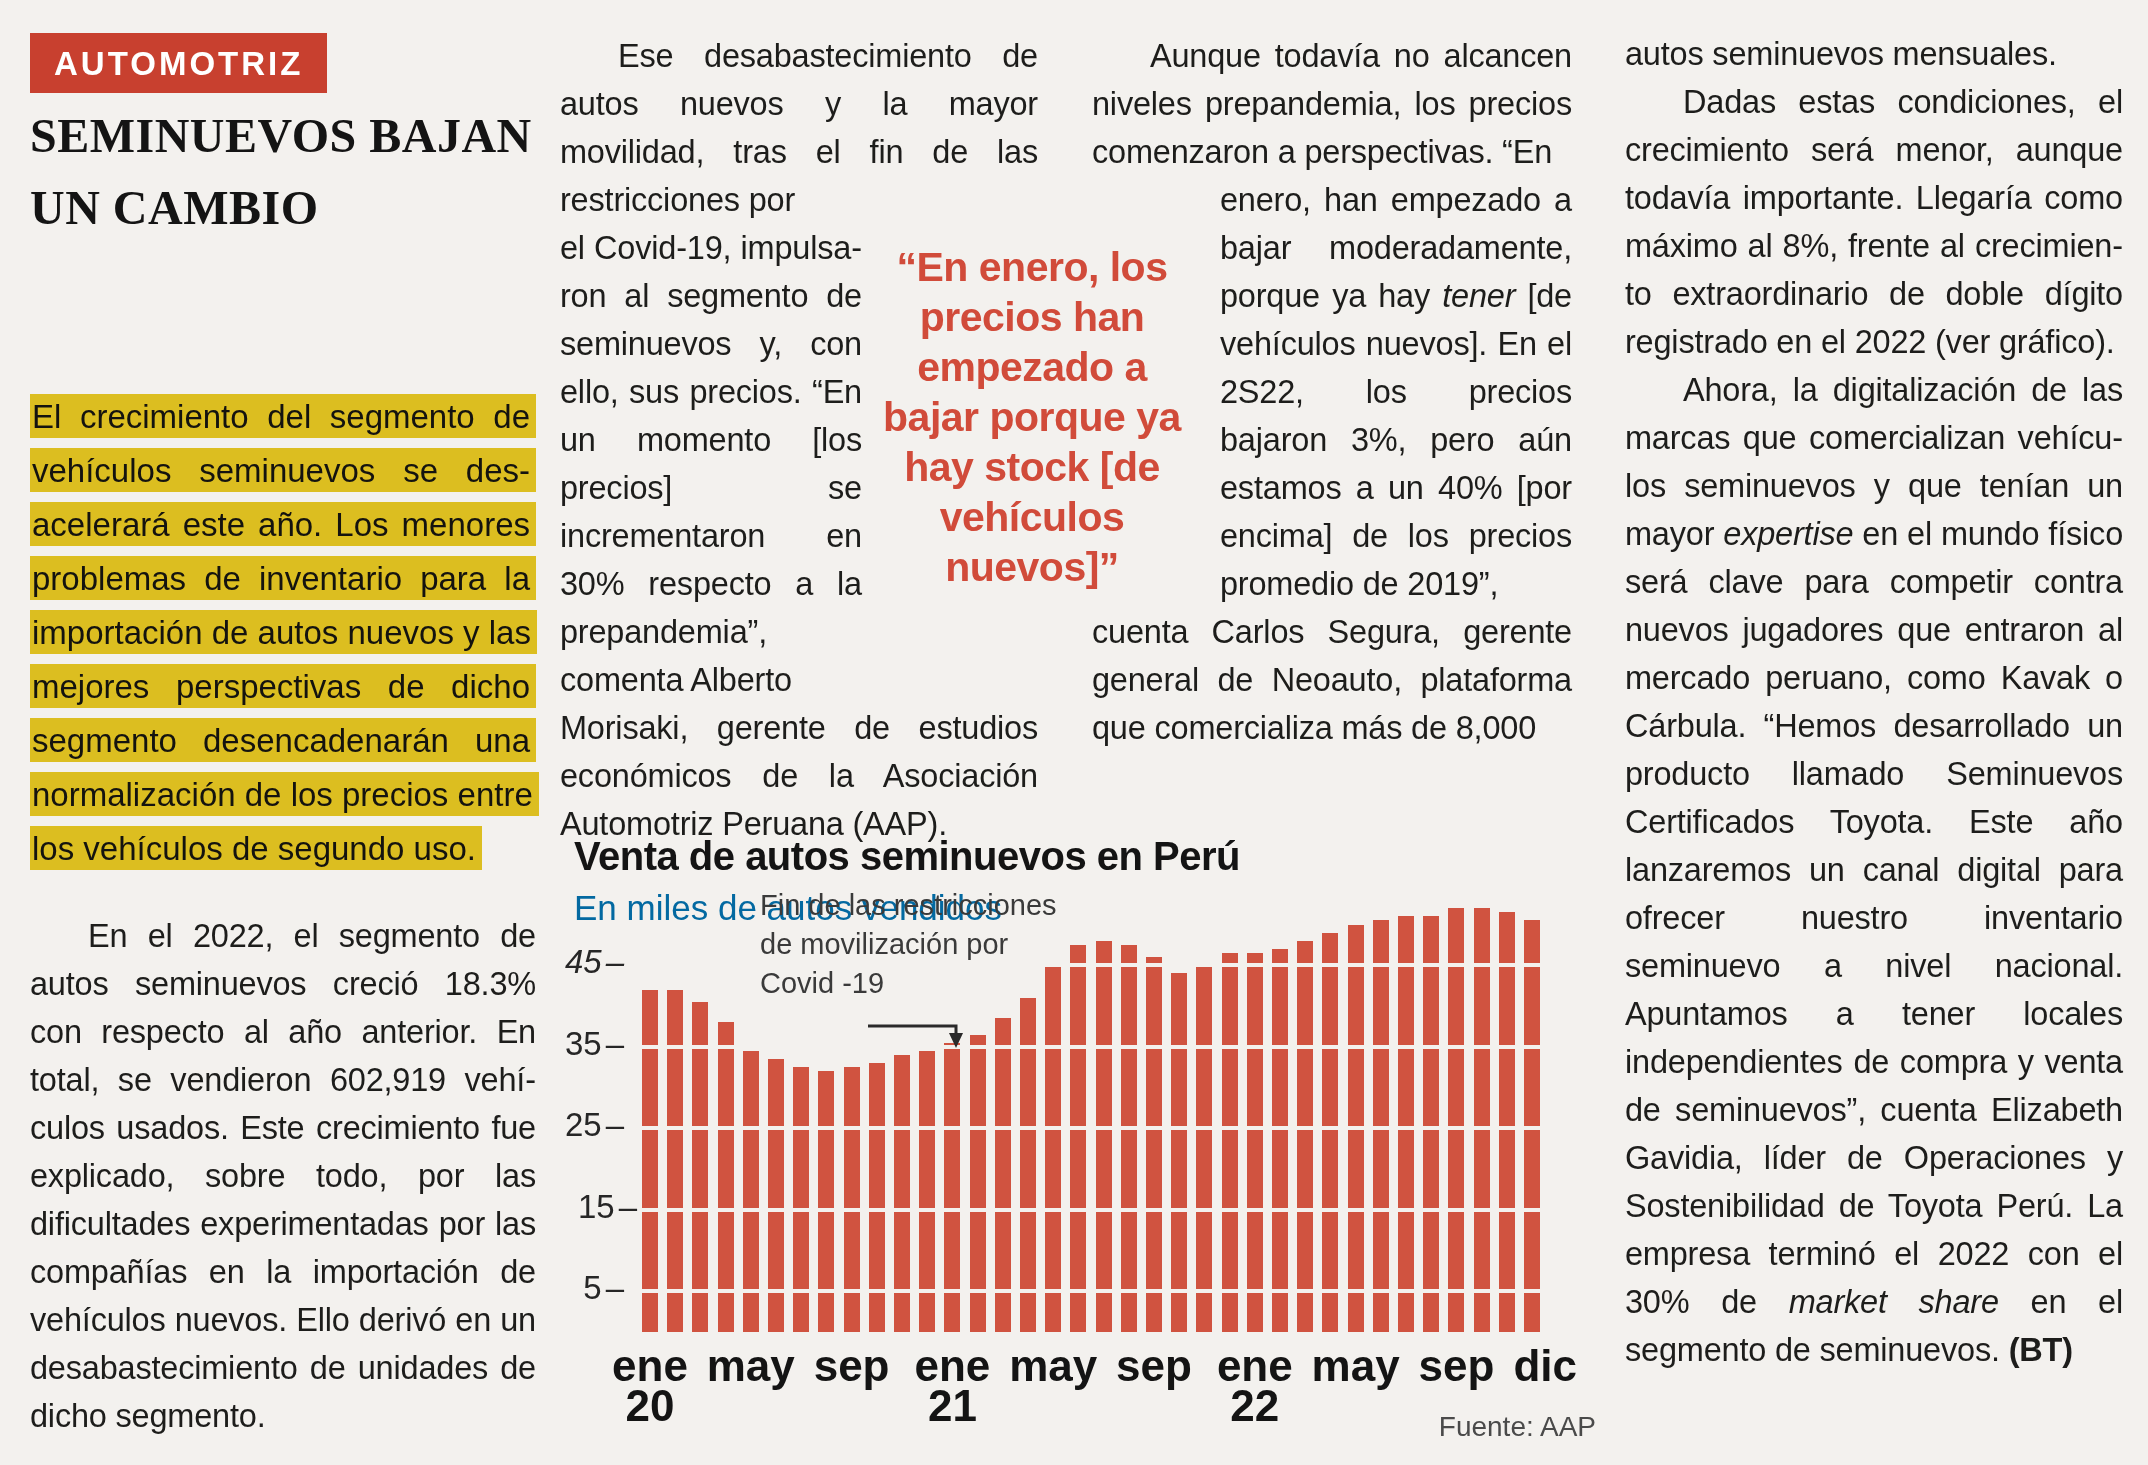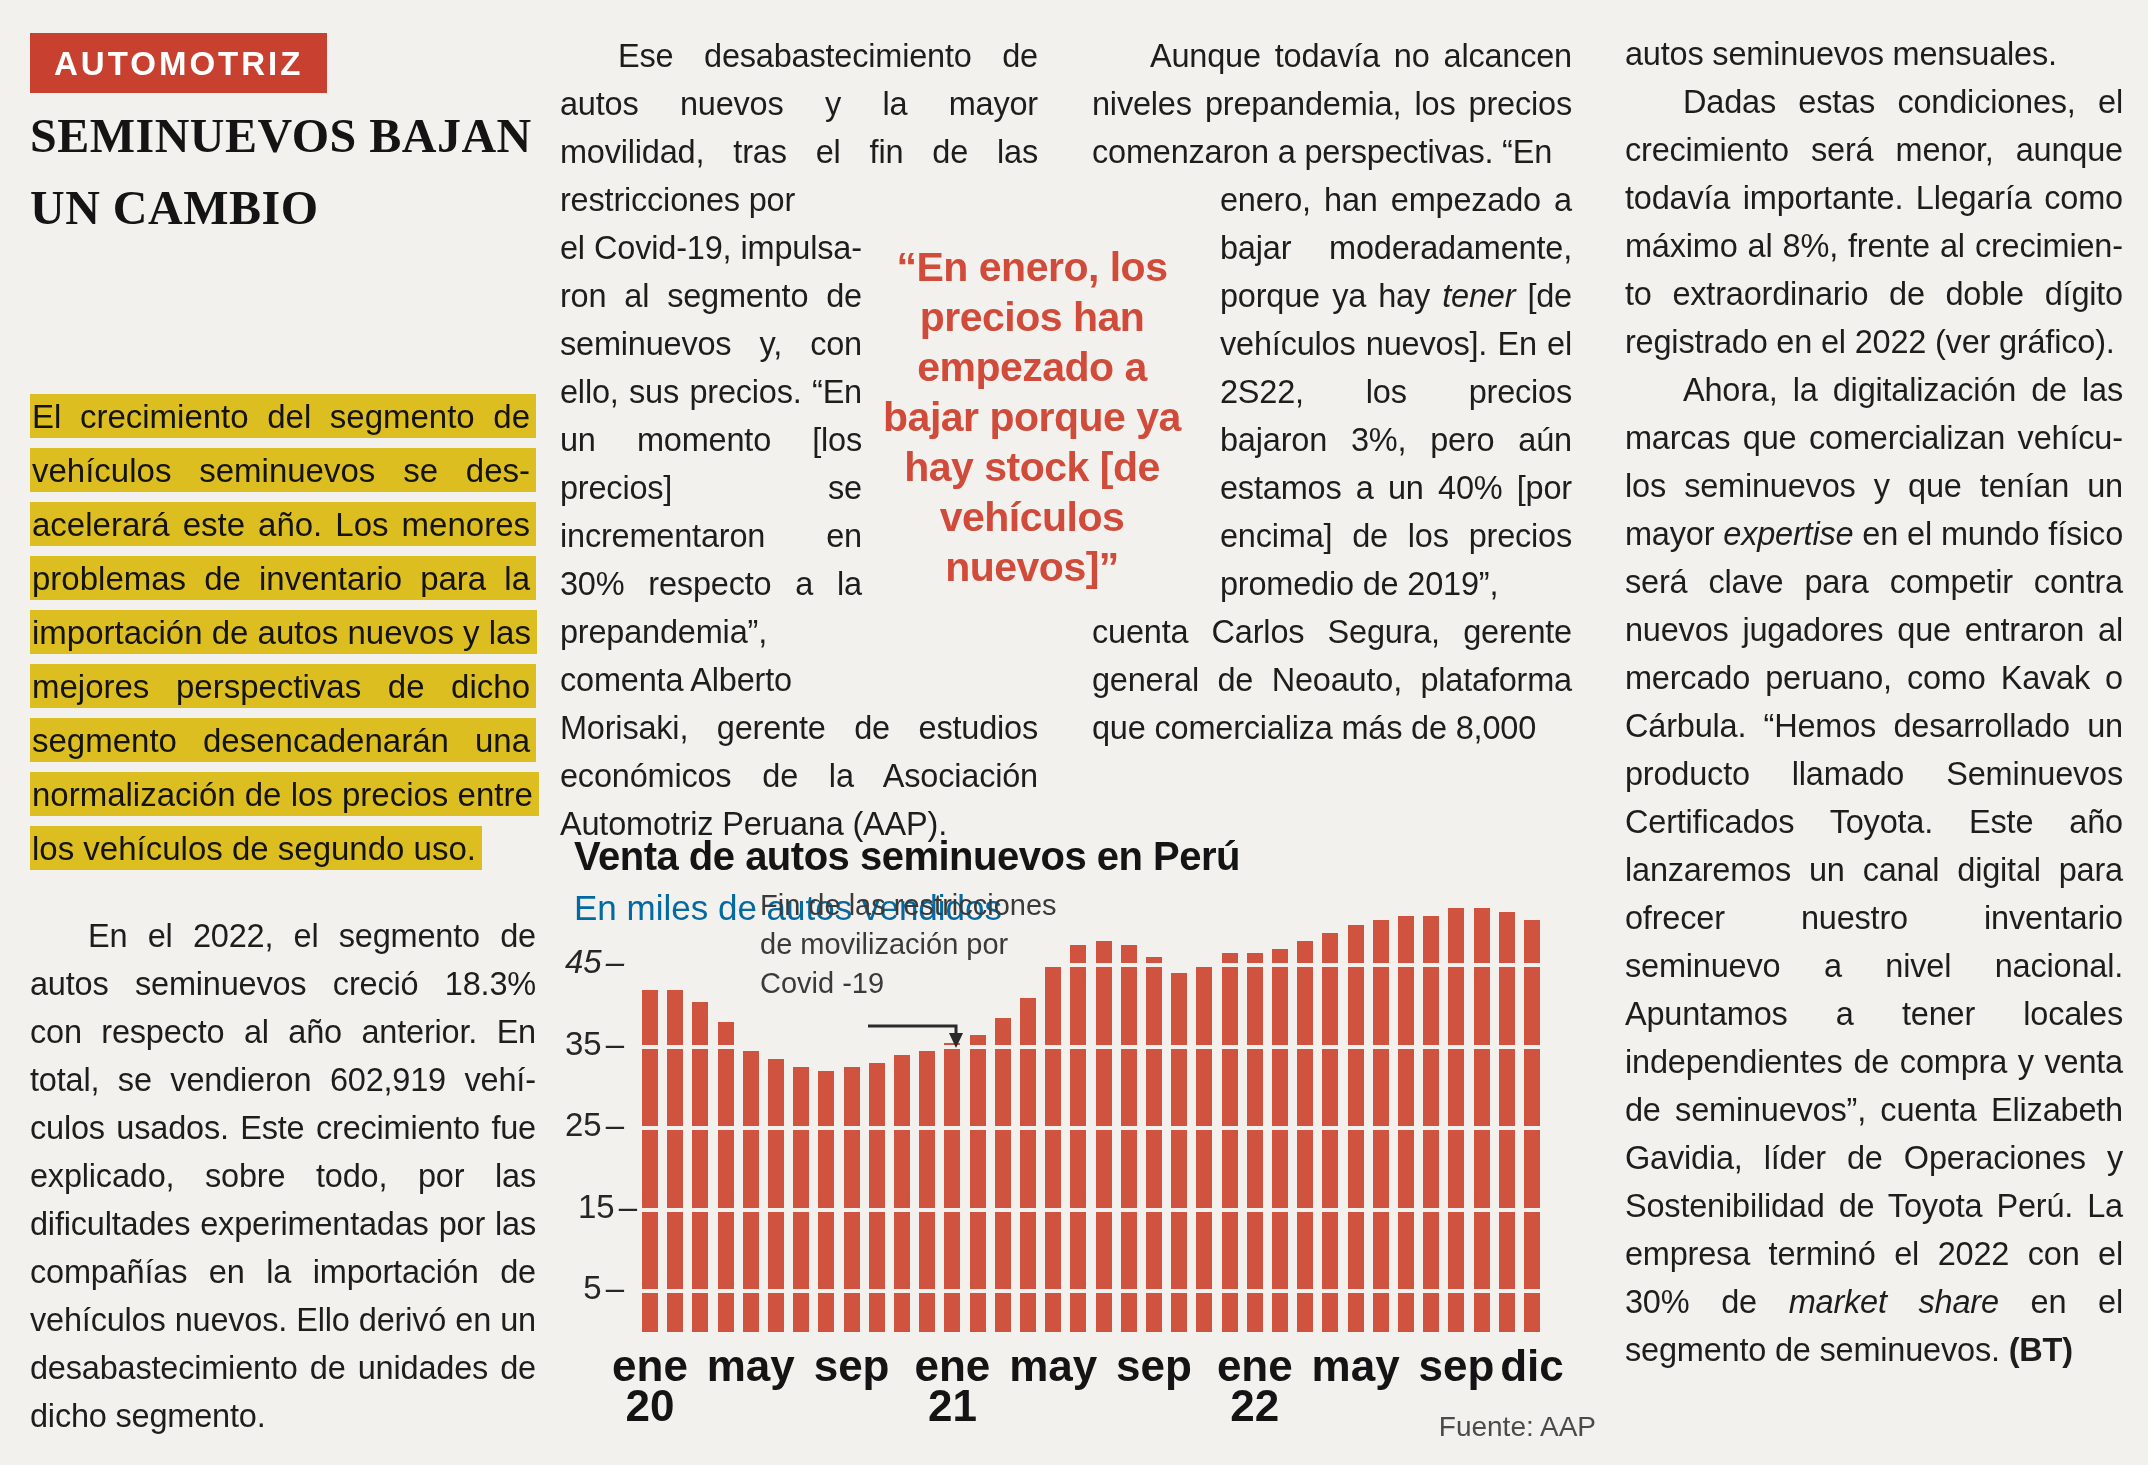--- a/index.html
+++ b/index.html
@@ -170,21 +170,21 @@
         <div class="xlab" style="left: 649.8px; top: 518px;">
           <div>ene</div>
           <div>22</div>
         </div>
         <div class="xlab" style="left: 750.6px; top: 518px;">
           <div>may</div>
         </div>
         <div class="xlab" style="left: 851.4px; top: 518px;">
           <div>sep</div>
         </div>
-        <div class="xlab" style="left: 927px; top: 518px;">
+        <div class="xlab" style="left: 927px; top: 518px; text-align: right;">
           <div>dic</div>
         </div>
       </div>
     <div class="annotation">Fin de las restricciones de movilización por Covid -19</div>
     <svg class="arrow" width="1062" height="637" viewBox="0 0 1062 637">
       <path d="M308 198 L396 198 L396 206" stroke="#2a2a2a" stroke-width="3" fill="none"></path>
       <polygon points="389,205 403,205 396,220" fill="#2a2a2a"></polygon>
     </svg>
     <div class="source">Fuente: AAP</div>
   </div>

